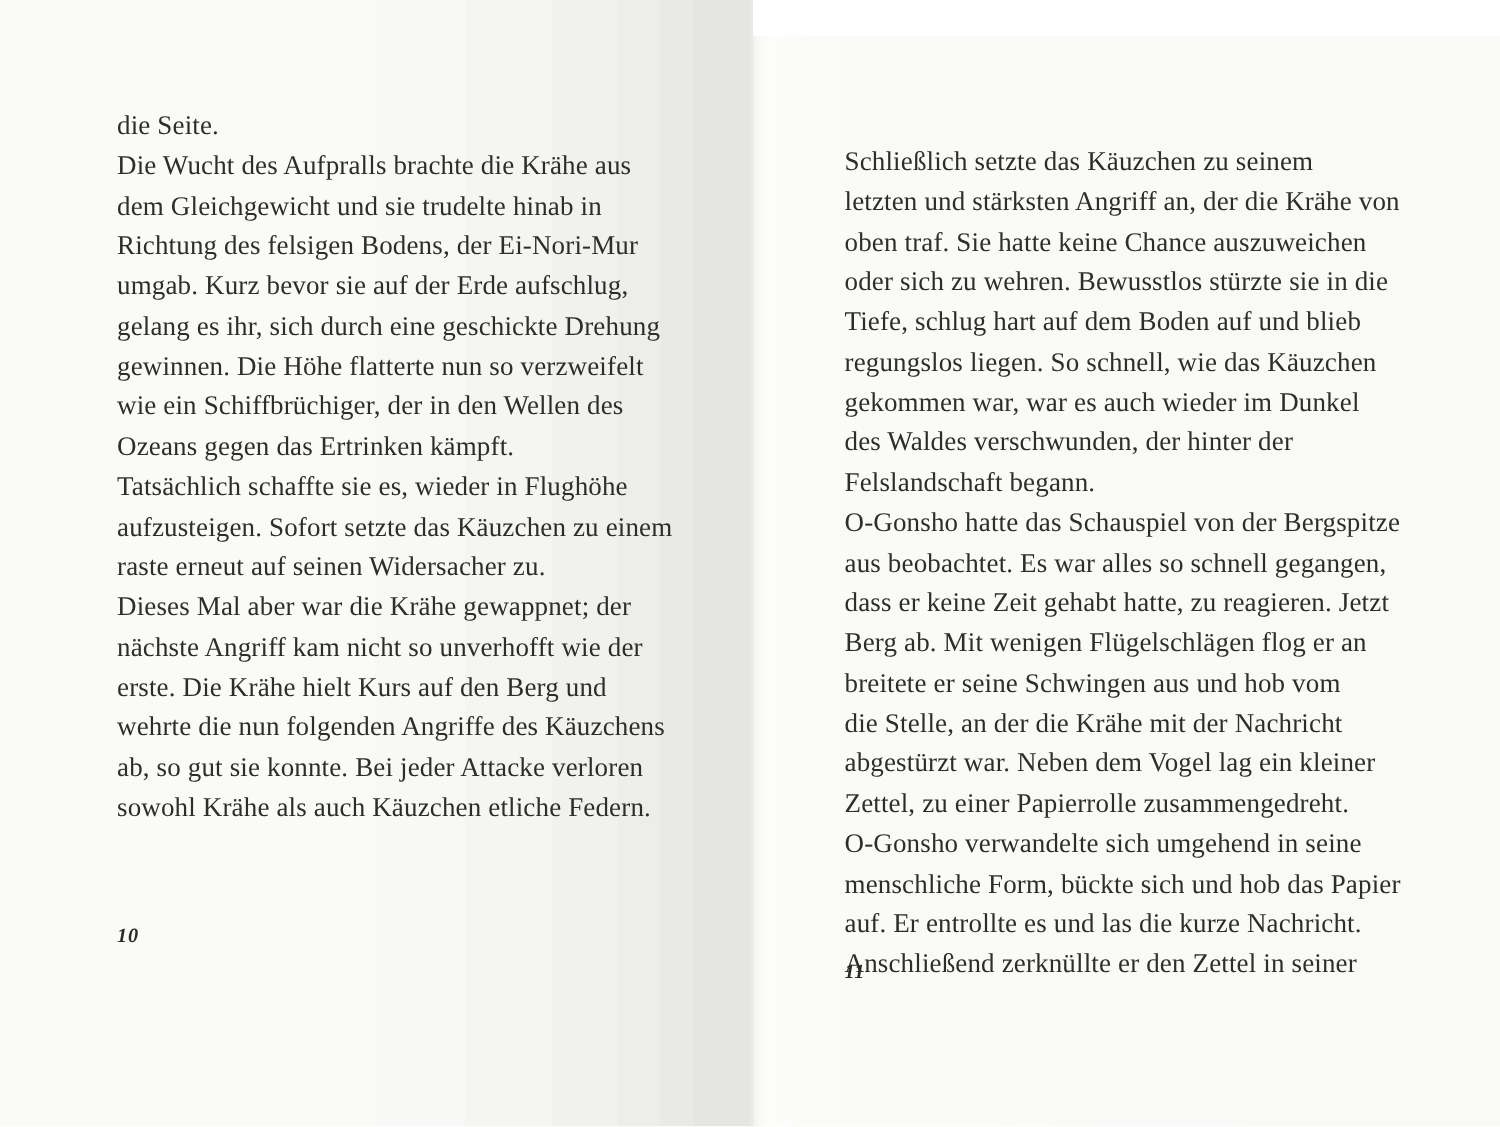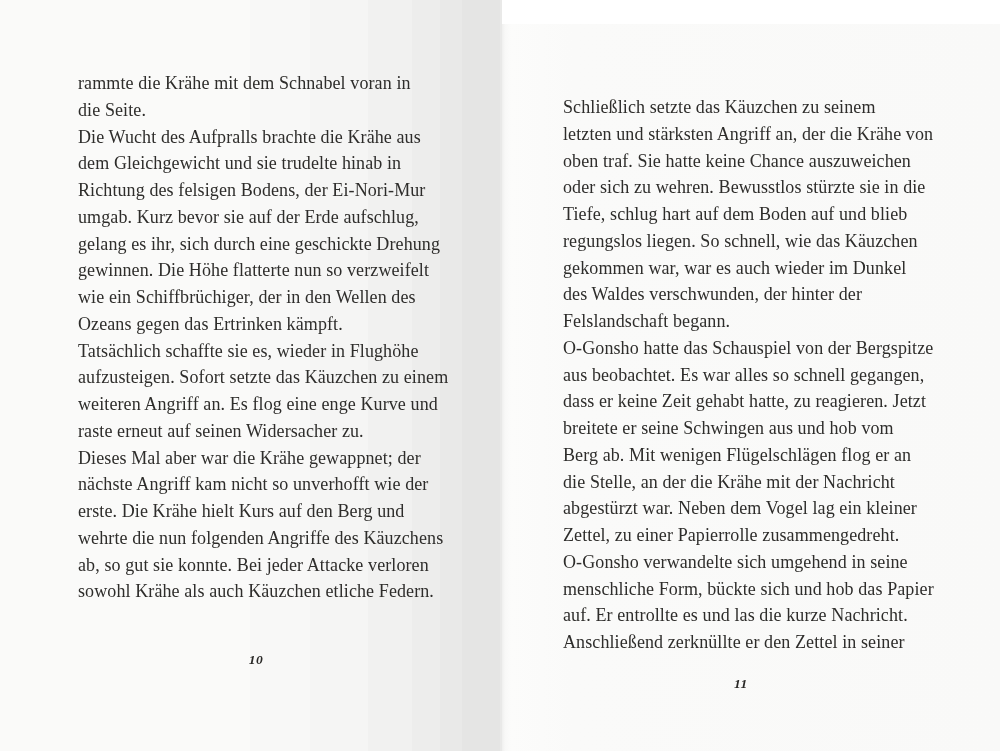--- a/index.html
+++ b/index.html
@@ -59,22 +59,22 @@
   .text-block-left {
     left: 78px;
     width: 362px;
   }
   .text-block-right {
     left: 61px;  
     width: 354px;
   }
   .page-number {
     position: absolute;
-    top: 652px;
-    text-align: center;
+    top: 616px;
+    text-align: left;
     font-style: italic;
     font-weight: 600;
     font-size: 13.5px;
     color: #2a2927;
     letter-spacing: 0.5px;
   }
   .page-number-left {
     left: 78px;
     width: 356px;
   }
@@ -92,33 +92,31 @@
     background: #e9e9e8;
   }
 </style>
 </head>
 <body>
 
 <div class="spread">
 
   <div class="page page-left">
     <div class="text-block text-block-left">
-        <div class="line">rammte die Krähe mit dem Schnabel voran in</div>
         <div class="line">die Seite.</div>
         <div class="line">Die Wucht des Aufpralls brachte die Krähe aus</div>
         <div class="line">dem Gleichgewicht und sie trudelte hinab in</div>
         <div class="line">Richtung des felsigen Bodens, der Ei-Nori-Mur</div>
         <div class="line">umgab. Kurz bevor sie auf der Erde aufschlug,</div>
         <div class="line">gelang es ihr, sich durch eine geschickte Drehung</div>
         <div class="line">gewinnen. Die Höhe flatterte nun so verzweifelt</div>
         <div class="line">wie ein Schiffbrüchiger, der in den Wellen des</div>
         <div class="line">Ozeans gegen das Ertrinken kämpft.</div>
         <div class="line">Tatsächlich schaffte sie es, wieder in Flughöhe</div>
         <div class="line">aufzusteigen. Sofort setzte das Käuzchen zu einem</div>
-        <div class="line">weiteren Angriff an. Es flog eine enge Kurve und</div>
         <div class="line">raste erneut auf seinen Widersacher zu.</div>
         <div class="line">Dieses Mal aber war die Krähe gewappnet; der</div>
         <div class="line">nächste Angriff kam nicht so unverhofft wie der</div>
         <div class="line">erste. Die Krähe hielt Kurs auf den Berg und</div>
         <div class="line">wehrte die nun folgenden Angriffe des Käuzchens</div>
         <div class="line">ab, so gut sie konnte. Bei jeder Attacke verloren</div>
         <div class="line">sowohl Krähe als auch Käuzchen etliche Federn.</div>
       </div>
     <div class="page-number page-number-left">10</div>
   </div>
@@ -132,22 +130,22 @@
         <div class="line">oben traf. Sie hatte keine Chance auszuweichen</div>
         <div class="line">oder sich zu wehren. Bewusstlos stürzte sie in die</div>
         <div class="line">Tiefe, schlug hart auf dem Boden auf und blieb</div>
         <div class="line">regungslos liegen. So schnell, wie das Käuzchen</div>
         <div class="line">gekommen war, war es auch wieder im Dunkel</div>
         <div class="line">des Waldes verschwunden, der hinter der</div>
         <div class="line">Felslandschaft begann.</div>
         <div class="line">O-Gonsho hatte das Schauspiel von der Bergspitze</div>
         <div class="line">aus beobachtet. Es war alles so schnell gegangen,</div>
         <div class="line">dass er keine Zeit gehabt hatte, zu reagieren. Jetzt</div>
+        <div class="line">Berg ab. Mit wenigen Flügelschlägen flog er an</div>
         <div class="line">breitete er seine Schwingen aus und hob vom</div>
-        <div class="line">Berg ab. Mit wenigen Flügelschlägen flog er an</div>
         <div class="line">die Stelle, an der die Krähe mit der Nachricht</div>
         <div class="line">abgestürzt war. Neben dem Vogel lag ein kleiner</div>
         <div class="line">Zettel, zu einer Papierrolle zusammengedreht.</div>
         <div class="line">O-Gonsho verwandelte sich umgehend in seine</div>
         <div class="line">menschliche Form, bückte sich und hob das Papier</div>
         <div class="line">auf. Er entrollte es und las die kurze Nachricht.</div>
         <div class="line">Anschließend zerknüllte er den Zettel in seiner</div>
       </div>
     <div class="page-number page-number-right">11</div>
   </div>

